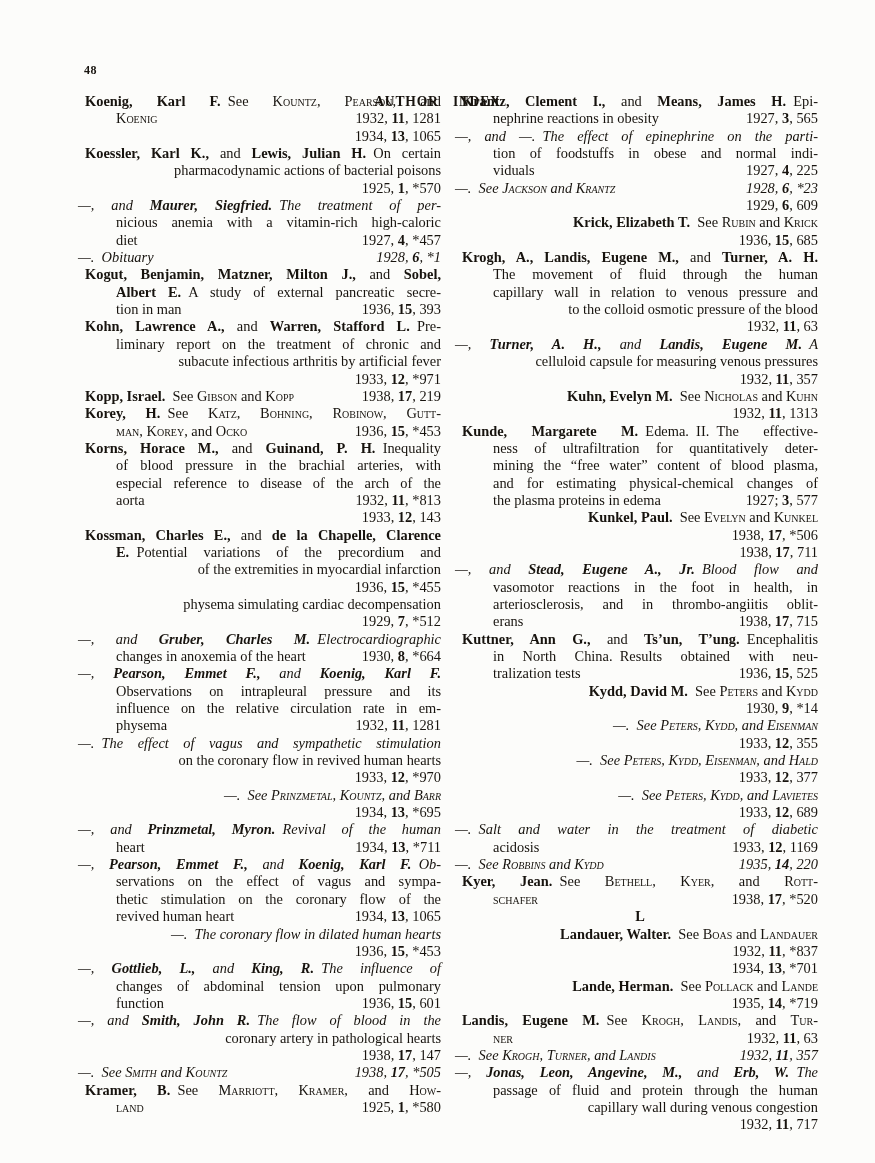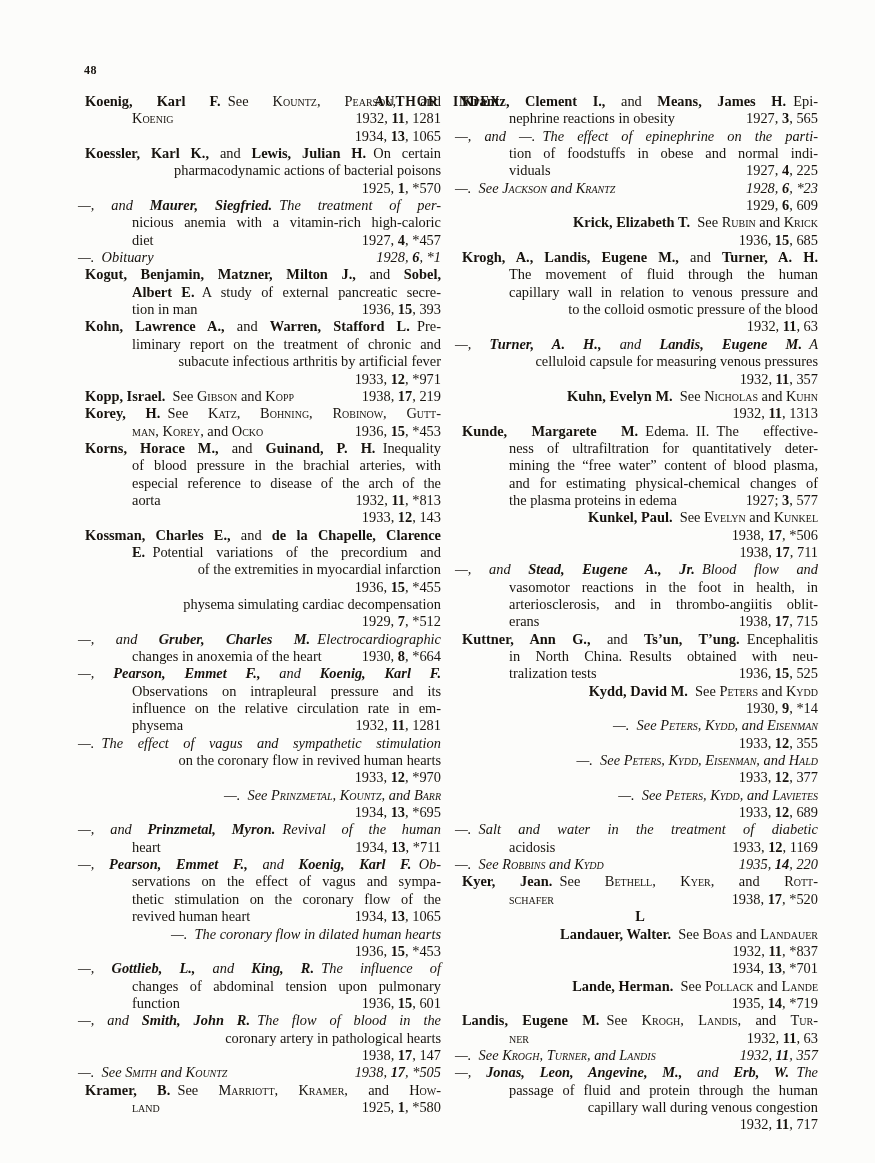--- a/index.html
+++ b/index.html
@@ -8,21 +8,21 @@
     background:#fcfcfa;color:#17130e;
     font-family:"Liberation Serif", serif;
   }
   .page-head{position:absolute;top:63px;left:0;width:875px;height:20px;}
   .page-num{position:absolute;left:84px;top:0;font-weight:bold;font-size:12px;letter-spacing:.5px;}
   .page-title{position:absolute;left:0;right:0;top:2px;text-align:center;
     font-weight:bold;font-size:13.6px;letter-spacing:.8px;word-spacing:10px;margin-top:29px;}
   .cols{position:absolute;left:85px;top:93px;width:733px;display:flex;gap:21px;}
   .col{width:356px;}
   .line{font-size:14.4px;line-height:17.35px;min-height:17.35px;}
-  .i1{margin-left:47px;}
+  .i1{margin-left:31px;}
   .out{margin-left:-7px;font-style:italic;}
   .j{text-align:justify;text-align-last:justify;}
   .l{text-align:right;}
   .r{text-align:right;}
   .c{text-align:center;}
   .hd{font-weight:bold;}
   .s{display:flex;justify-content:space-between;align-items:baseline;}
   .s .lt{flex:0 1 auto;}
   .s .cite{flex:0 0 auto;padding-left:8px;}
   .b{font-weight:bold;}

